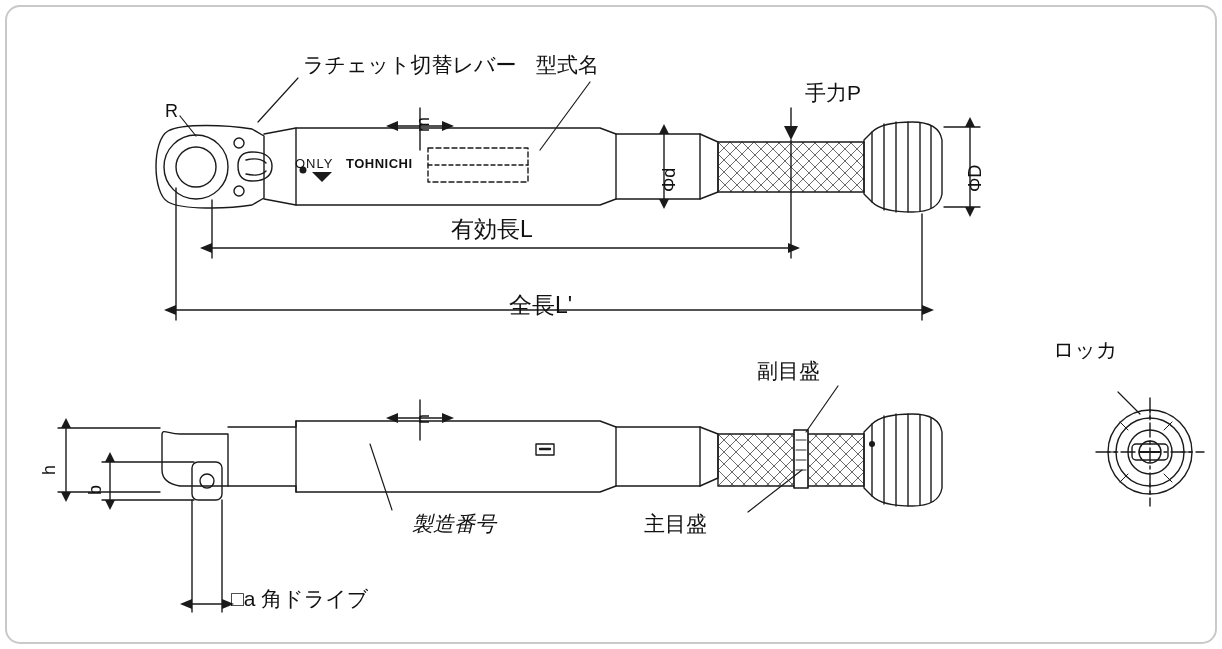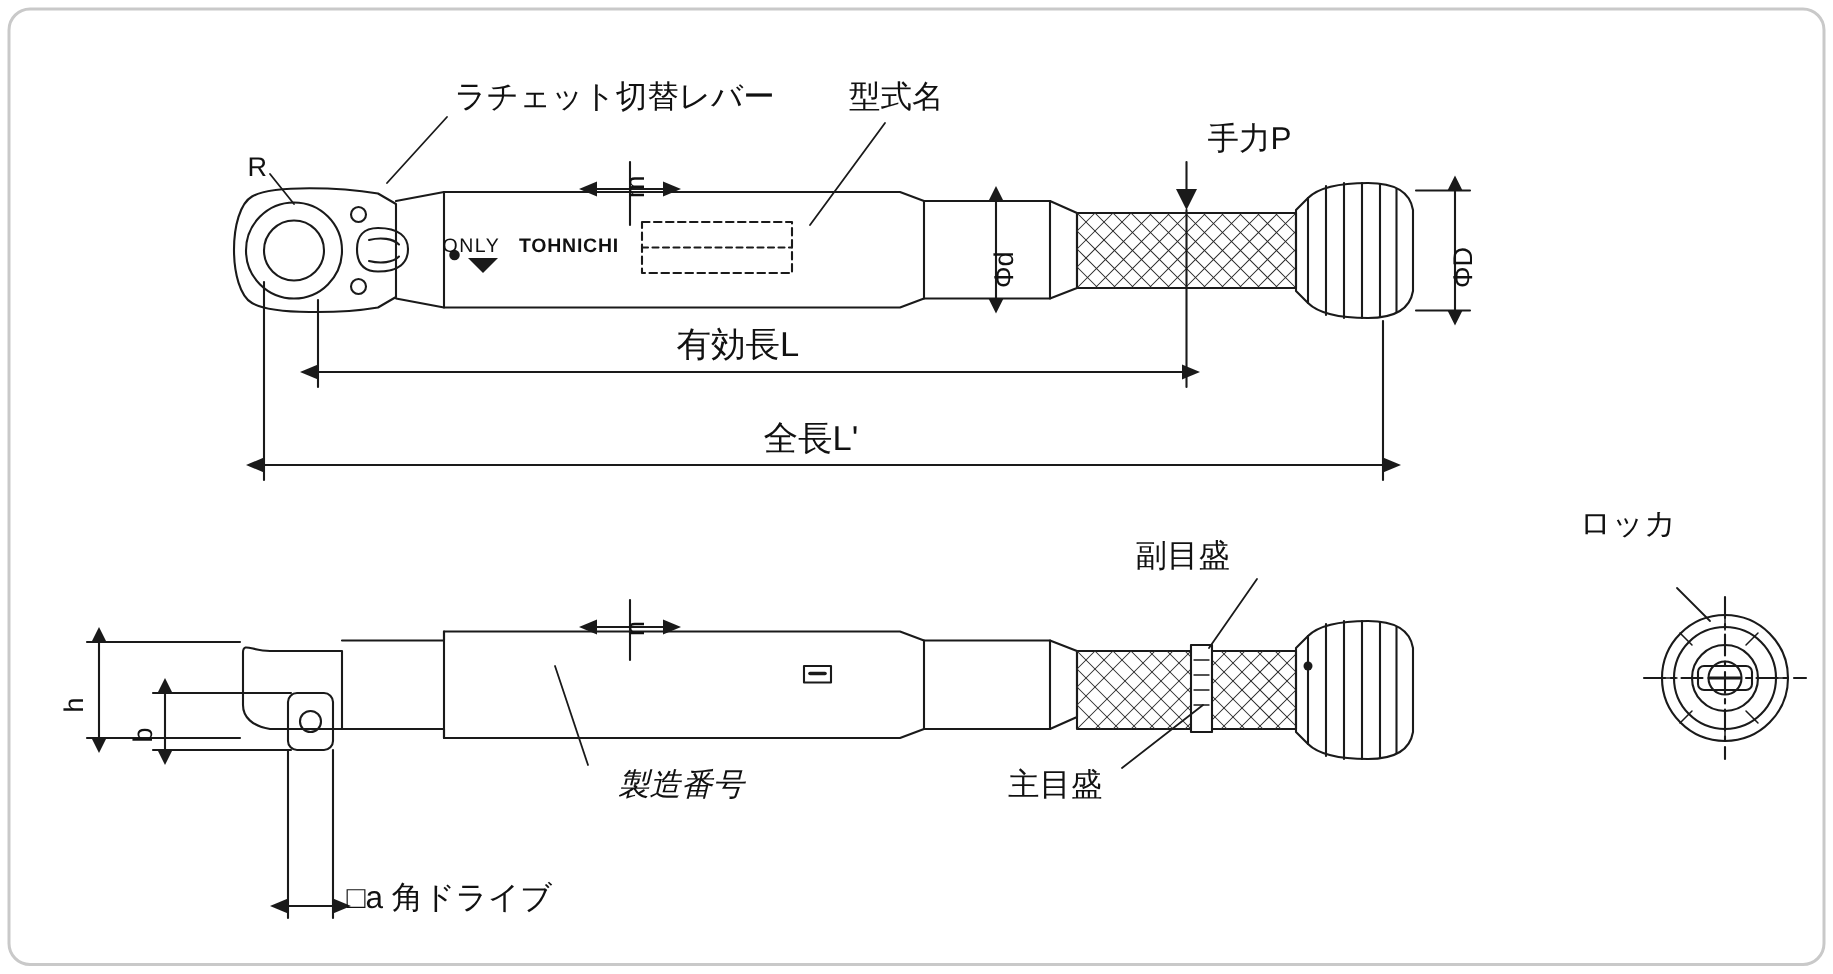--- a/index.html
+++ b/index.html
@@ -294,38 +294,38 @@
           <line x1="1172" y1="482" x2="1164" y2="474"></line>
         </g>
         <rect x="1132" y="444" width="36" height="16" rx="4"></rect>
         <path d="M1140 452 L1160 452" stroke-width="2"></path>
         <path d="M1118 392 L1140 414" stroke-width="1.2"></path>
       </g>
     </g>
   </svg>
 
   <div class="lbl" style="left:303px; top:54px;">ラチェット切替レバー</div>
-  <div class="lbl" style="left:566px; top:54px;">型式名</div>
+  <div class="lbl" style="left:536px; top:54px;">型式名</div>
   <div class="lbl" style="left:757px; top:82px;margin-left:48px;">手力P</div>
 
   <div class="lbl small" style="left:165px; top:102px;">R</div>
   <div class="lbl small rot90" style="left:414px; top:132px;">m</div>
   <div class="lbl small rot90" style="left:660px; top:192px;">Φd</div>
   <div class="lbl small rot90" style="left:966px; top:192px;">ΦD</div>
 
   <div class="lbl big" style="left:451px; top:218px;">有効長L</div>
-  <div class="lbl big" style="left:509px; top:281px;">全長L'</div>
+  <div class="lbl big" style="left:509px; top:294px;">全長L'</div>
 
   <div class="lbl tiny" style="left:295px; top:157px; letter-spacing:1px;">ONLY</div>
   <div class="lbl tiny" style="left:346px; top:157px; font-weight:bold; letter-spacing:0.5px;">TOHNICHI</div>
 
   <div class="lbl" style="left:757px; top:360px;">副目盛</div>
   <div class="lbl" style="left:1053px; top:339px;">ロッカ</div>
 
   <div class="lbl small rot90" style="left:414px; top:424px;">n</div>
   <div class="lbl small rot90" style="left:40px; top:475px;">h</div>
   <div class="lbl small rot90" style="left:86px; top:495px;">b</div>
 
   <div class="lbl" style="left:412px; top:513px;font-style:italic;">製造番号</div>
-  <div class="lbl" style="left:672px; top:513px;">主目盛</div>
+  <div class="lbl" style="left:644px; top:513px;">主目盛</div>
   <div class="lbl" style="left:231px; top:576px;margin-top:12px;">□a 角ドライブ</div>
 
 </div>
 
 </body></html>

